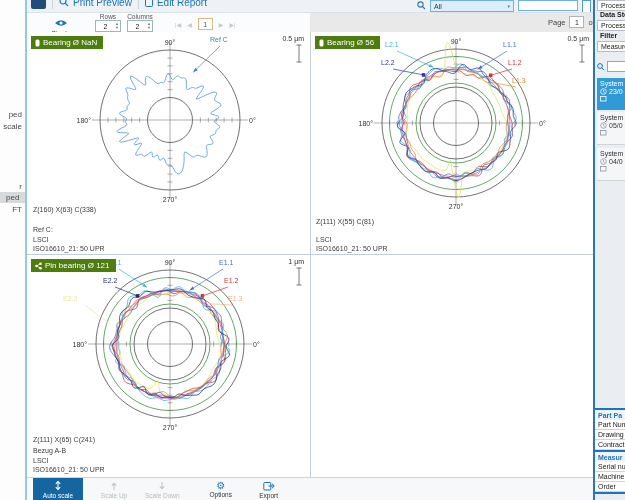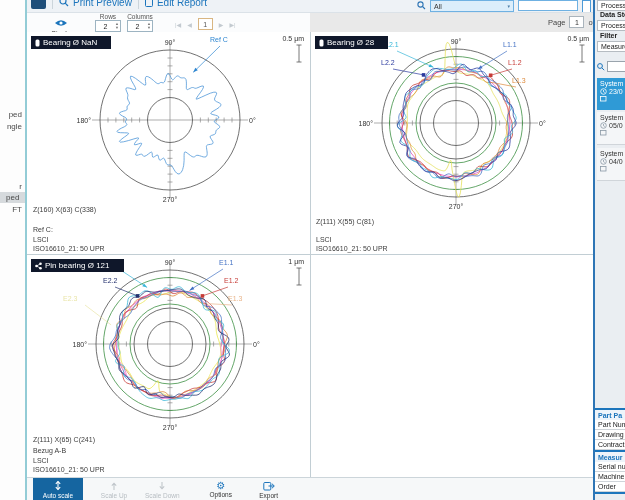--- a/index.html
+++ b/index.html
@@ -36,22 +36,22 @@
   .pager{position:absolute;left:148px;top:5px;display:flex;align-items:center;gap:6px;color:#c3cad0;font-size:6px;}
   .pagebox{width:13px;height:10px;border:1px solid #d9b682;background:#fff;color:#555;font-size:7px;
     display:flex;align-items:center;justify-content:center;}
   .page-ctl{position:absolute;right:10px;top:3px;display:flex;align-items:center;gap:4px;font-size:7.5px;color:#444;}
   .page-input{width:13px;height:10px;border:1px solid #aab4bc;background:#fff;font-size:7px;color:#333;
     display:flex;align-items:center;justify-content:center;}
 
   
   .charts{left:27px;top:32px;width:566px;height:445px;background:#c2ced4;}
   .panel{position:absolute;background:#fff;}
-  .badge{position:absolute;left:4px;top:4px;background:#0f172a;color:#fff;font-size:8px;
-    display:flex;align-items:center;gap:3px;padding:2px 14px 2px 4px;z-index:3;}
+  .badge{position:absolute;left:4px;top:4px;background:#4d7c0f;color:#fff;font-size:8px;
+    display:flex;align-items:center;gap:3px;padding:2px 6px 2px 4px;z-index:3;}
   .scale-label{position:absolute;right:6px;top:3px;font-size:7px;color:#333;z-index:3;}
   .fl{position:absolute;font-size:7px;color:#3c3c3c;white-space:nowrap;z-index:3;}
 
   
   .bottom-toolbar{left:27px;top:477px;width:566px;height:23px;background:#f6f8f9;border-top:1px solid #ccd5da;
     display:flex;align-items:stretch;gap:14px;padding-left:6px;}
   .bt-btn{display:flex;flex-direction:column;align-items:center;justify-content:center;font-size:6.5px;color:#333;gap:1px;min-width:34px;}
   .bt-btn.active{background:#1565a0;color:#fff;padding:0 8px;}
   .bt-btn.disabled{color:#b7bdc2;}
   .gear{font-size:10px;line-height:9px;color:#1c75bc;}
@@ -75,21 +75,21 @@
     display:flex;align-items:center;padding-left:3px;white-space:nowrap;overflow:hidden;}
   .pt-end{height:2px;background:#1c75bc;}
 </style>
 </head>
 <body>
 
 <div class="screen">
 
   <div class="abs left-strip">
     <div class="ls-item" style="top:110px">ped</div>
-    <div class="ls-item" style="top:122px">ngle</div>
+    <div class="ls-item" style="top:122px">scale</div>
     <div class="ls-item" style="top:182px">r</div>
     <div class="ls-item sel" style="top:192px;height:11px;line-height:11px">ped</div>
     <div class="ls-item" style="top:205px">FT</div>
   </div>
 
   <div class="abs top-toolbar">
     <div class="tt-inner">
       <div style="width:15px;height:13px;background:#1e4e79;border-radius:0 0 2px 2px"></div>
       <div class="tt-sep"></div>
       <div class="tt-btn">
@@ -215,21 +215,21 @@
           <line x1="269.5" y1="13" x2="274.5" y2="13" stroke="#555" stroke-width="0.8"></line>
           <line x1="269.5" y1="30" x2="274.5" y2="30" stroke="#555" stroke-width="0.8"></line>
         </svg>
       </div>
 
     <div class="panel" style="left:284px;top:0;width:284px;height:222px">
       <div class="badge">
         <svg width="5" height="8">
             <rect x="0.5" y="0.5" width="4" height="7" rx="1.5" fill="#fff"></rect>
           </svg>
-        <span>Bearing Ø 28</span>
+        <span>Bearing Ø 56</span>
       </div>
       <div class="scale-label">0.5 μm</div>
       <div class="fl" style="left:5px;top:186px">Z(111) X(55) C(81)</div>
       <div class="fl" style="left:5px;top:204px">LSCI</div>
       <div class="fl" style="left:5px;top:213px">ISO16610_21: 50 UPR</div>
     <svg width="284" height="222" style="position:absolute;left:0;top:0;z-index:1">
           <line x1="63" y1="91" x2="227" y2="91" stroke="#777" stroke-width="0.6"></line>
           <line x1="145" y1="9" x2="145" y2="173" stroke="#777" stroke-width="0.6"></line>
           <line x1="188.6" y1="88.5" x2="188.6" y2="93.5" stroke="#777" stroke-width="0.6"></line>
           <line x1="101.4" y1="88.5" x2="101.4" y2="93.5" stroke="#777" stroke-width="0.6"></line>

